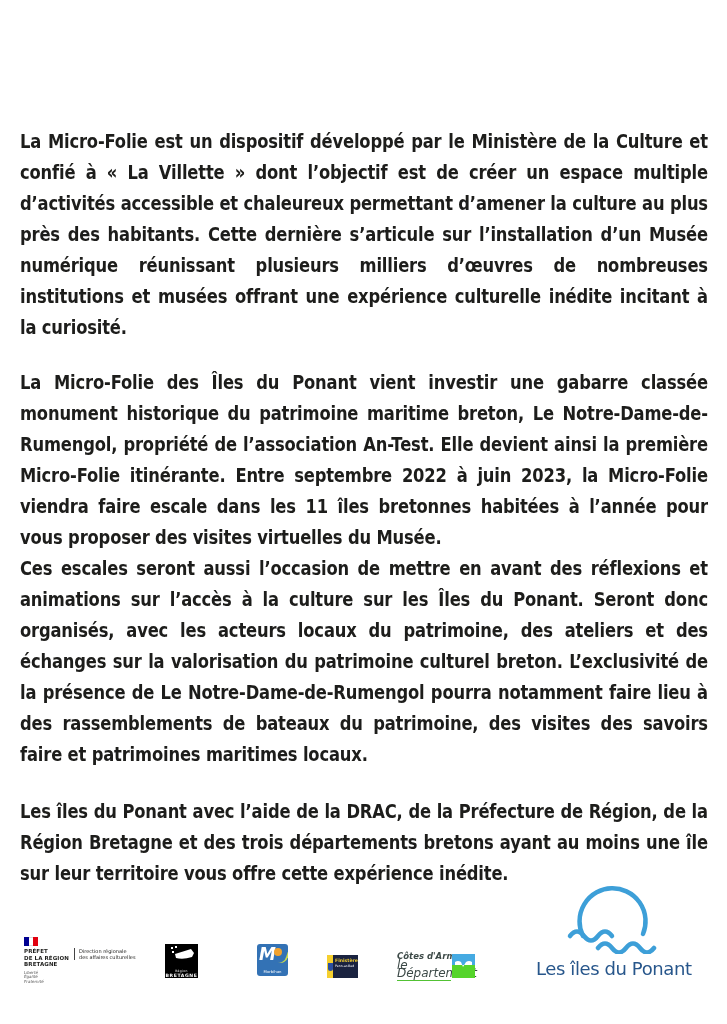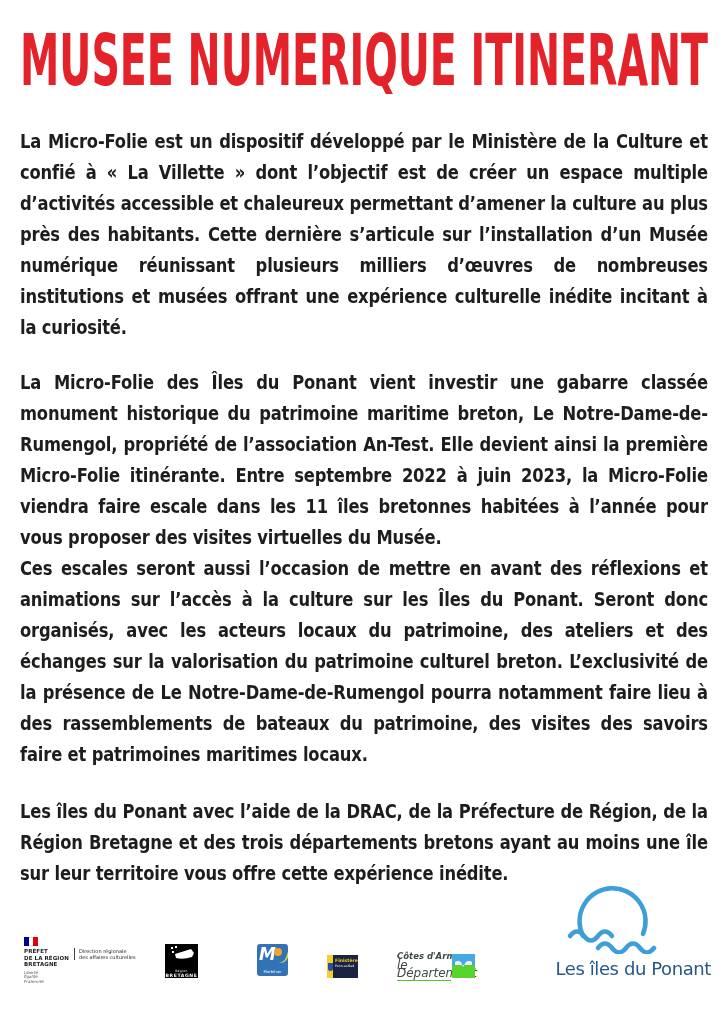--- a/index.html
+++ b/index.html
@@ -76,34 +76,29 @@
   
   .cotes { position:absolute; left:397px; top:72px; width:80px; height:30px; }
   .cotes .l1 { font-size:8.5px; font-weight:bold; font-style:italic; color:#3d4a48; line-height:9px; }
   .cotes .l2 { font-size:12px; font-style:italic; color:#3d4a48; line-height:8px; }
   .cotes .greenline { width:54px; height:1.5px; background:#52c234; margin-top:2.5px; }
   .cotes .square { position:absolute; left:55px; top:2px; width:23px; height:24px; }
 
   
   .ponant-mark { position:absolute; left:562px; top:4px; width:100px; height:70px; }
   .ponant-label {
-    position:absolute; left:536px; top:78px; width:175px; text-align:right;
+    position:absolute; left:536px; top:78px; width:175px; text-align:left;
     font-size:18px; color:#27568b; letter-spacing:-0.4px;
   }
 </style>
 </head>
 <body>
 
 <div class="page">
 
-  <div class="title-wrap">
-    <svg width="690" height="64" viewBox="0 0 690 64">
-      <text x="0" y="55" font-family="DejaVu Sans, sans-serif" font-size="72" font-weight="bold" textLength="688" lengthAdjust="spacingAndGlyphs" fill="#e3222a">MUSEE NUMERIQUE ITINERANT</text>
-    </svg>
-  </div>
 
   <div class="content">
     <p class="para">La Micro-Folie est un dispositif développé par le Ministère de la Culture et confié à « La Villette » dont l’objectif est de créer un espace multiple d’activités accessible et chaleureux permettant d’amener la culture au plus près des habitants. Cette dernière s’articule sur l’installation d’un Musée numérique réunissant plusieurs milliers d’œuvres de nombreuses institutions et musées offrant une expérience culturelle inédite incitant à la curiosité.</p>
     <p class="para">La Micro-Folie des Îles du Ponant vient investir une gabarre classée monument historique du patrimoine maritime breton, Le Notre-Dame-de-Rumengol, propriété de l’association An-Test. Elle devient ainsi la première Micro-Folie itinérante. Entre septembre 2022 à juin 2023, la Micro-Folie viendra faire escale dans les 11 îles bretonnes habitées à l’année pour vous proposer des visites virtuelles du Musée.</p>
     <p class="para no-gap">Ces escales seront aussi l’occasion de mettre en avant des réflexions et animations sur l’accès à la culture sur les Îles du Ponant. Seront donc organisés, avec les acteurs locaux du patrimoine, des ateliers et des échanges sur la valorisation du patrimoine culturel breton. L’exclusivité de la présence de Le Notre-Dame-de-Rumengol pourra notamment faire lieu à des rassemblements de bateaux du patrimoine, des visites des savoirs faire et patrimoines maritimes locaux.</p>
     <p class="para last">Les îles du Ponant avec l’aide de la DRAC, de la Préfecture de Région, de la Région Bretagne et des trois départements bretons ayant au moins une île sur leur territoire vous offre cette expérience inédite.</p>
   </div>
 
   <div class="logos">
 

